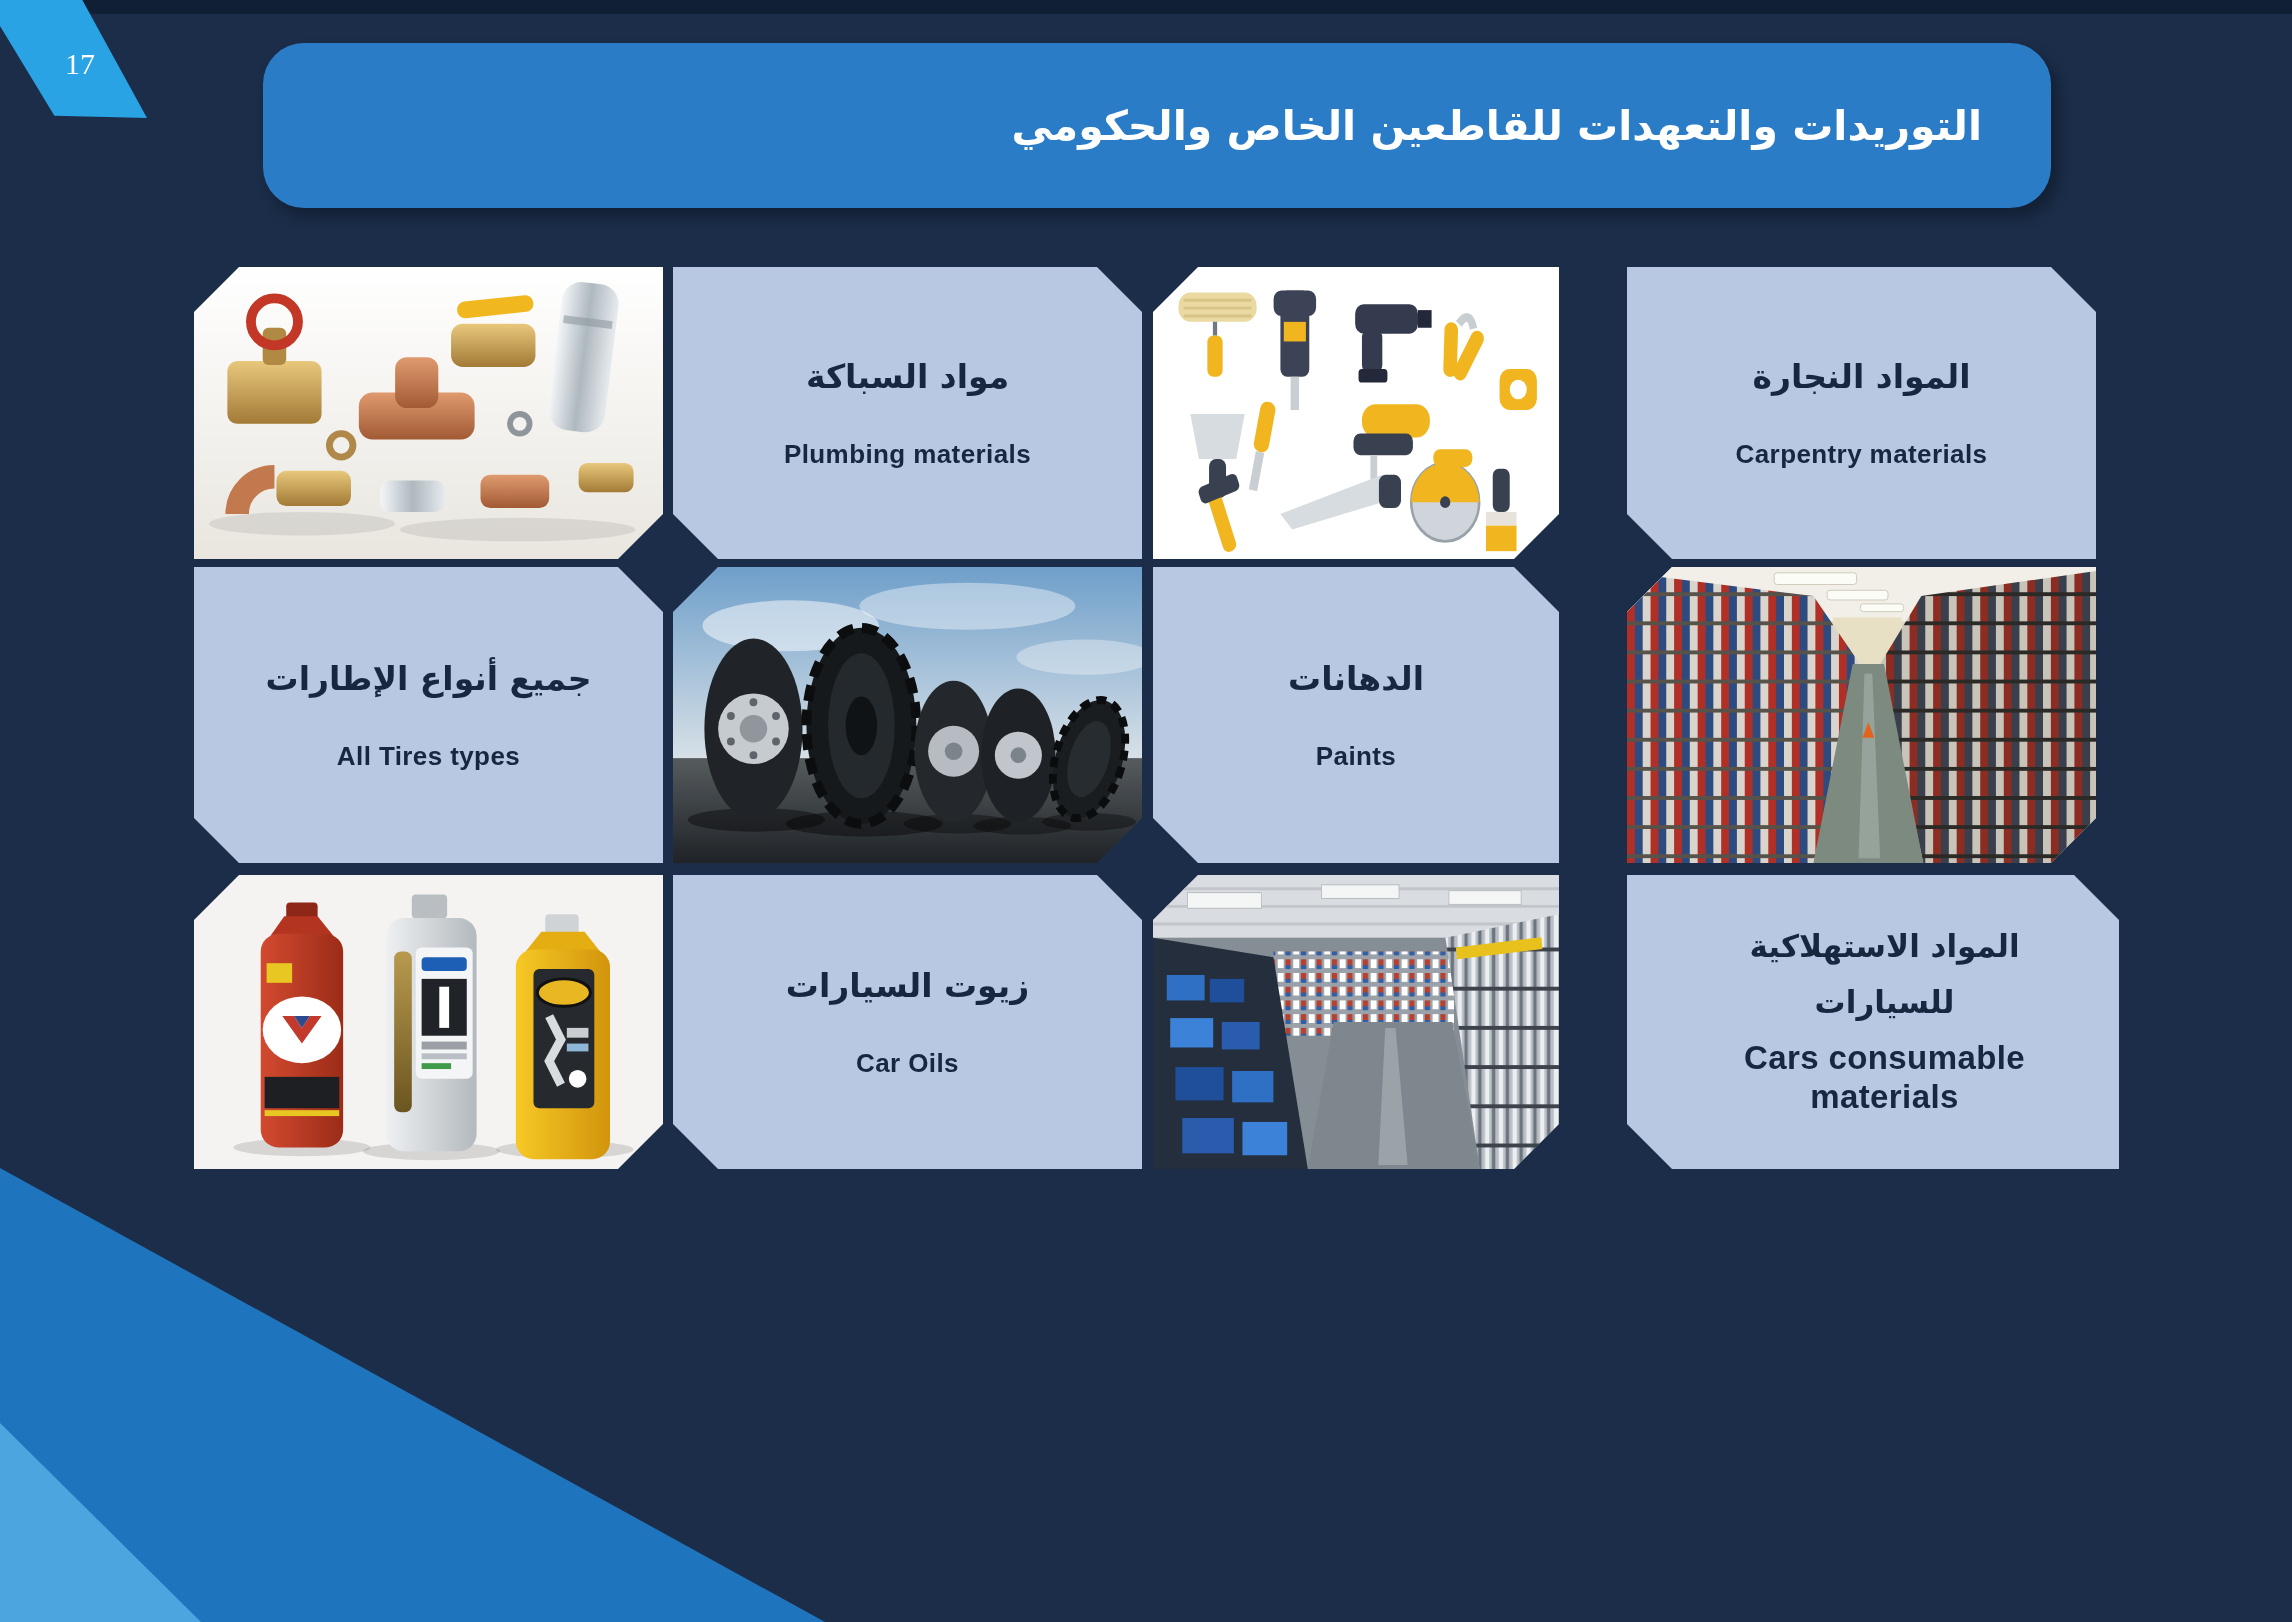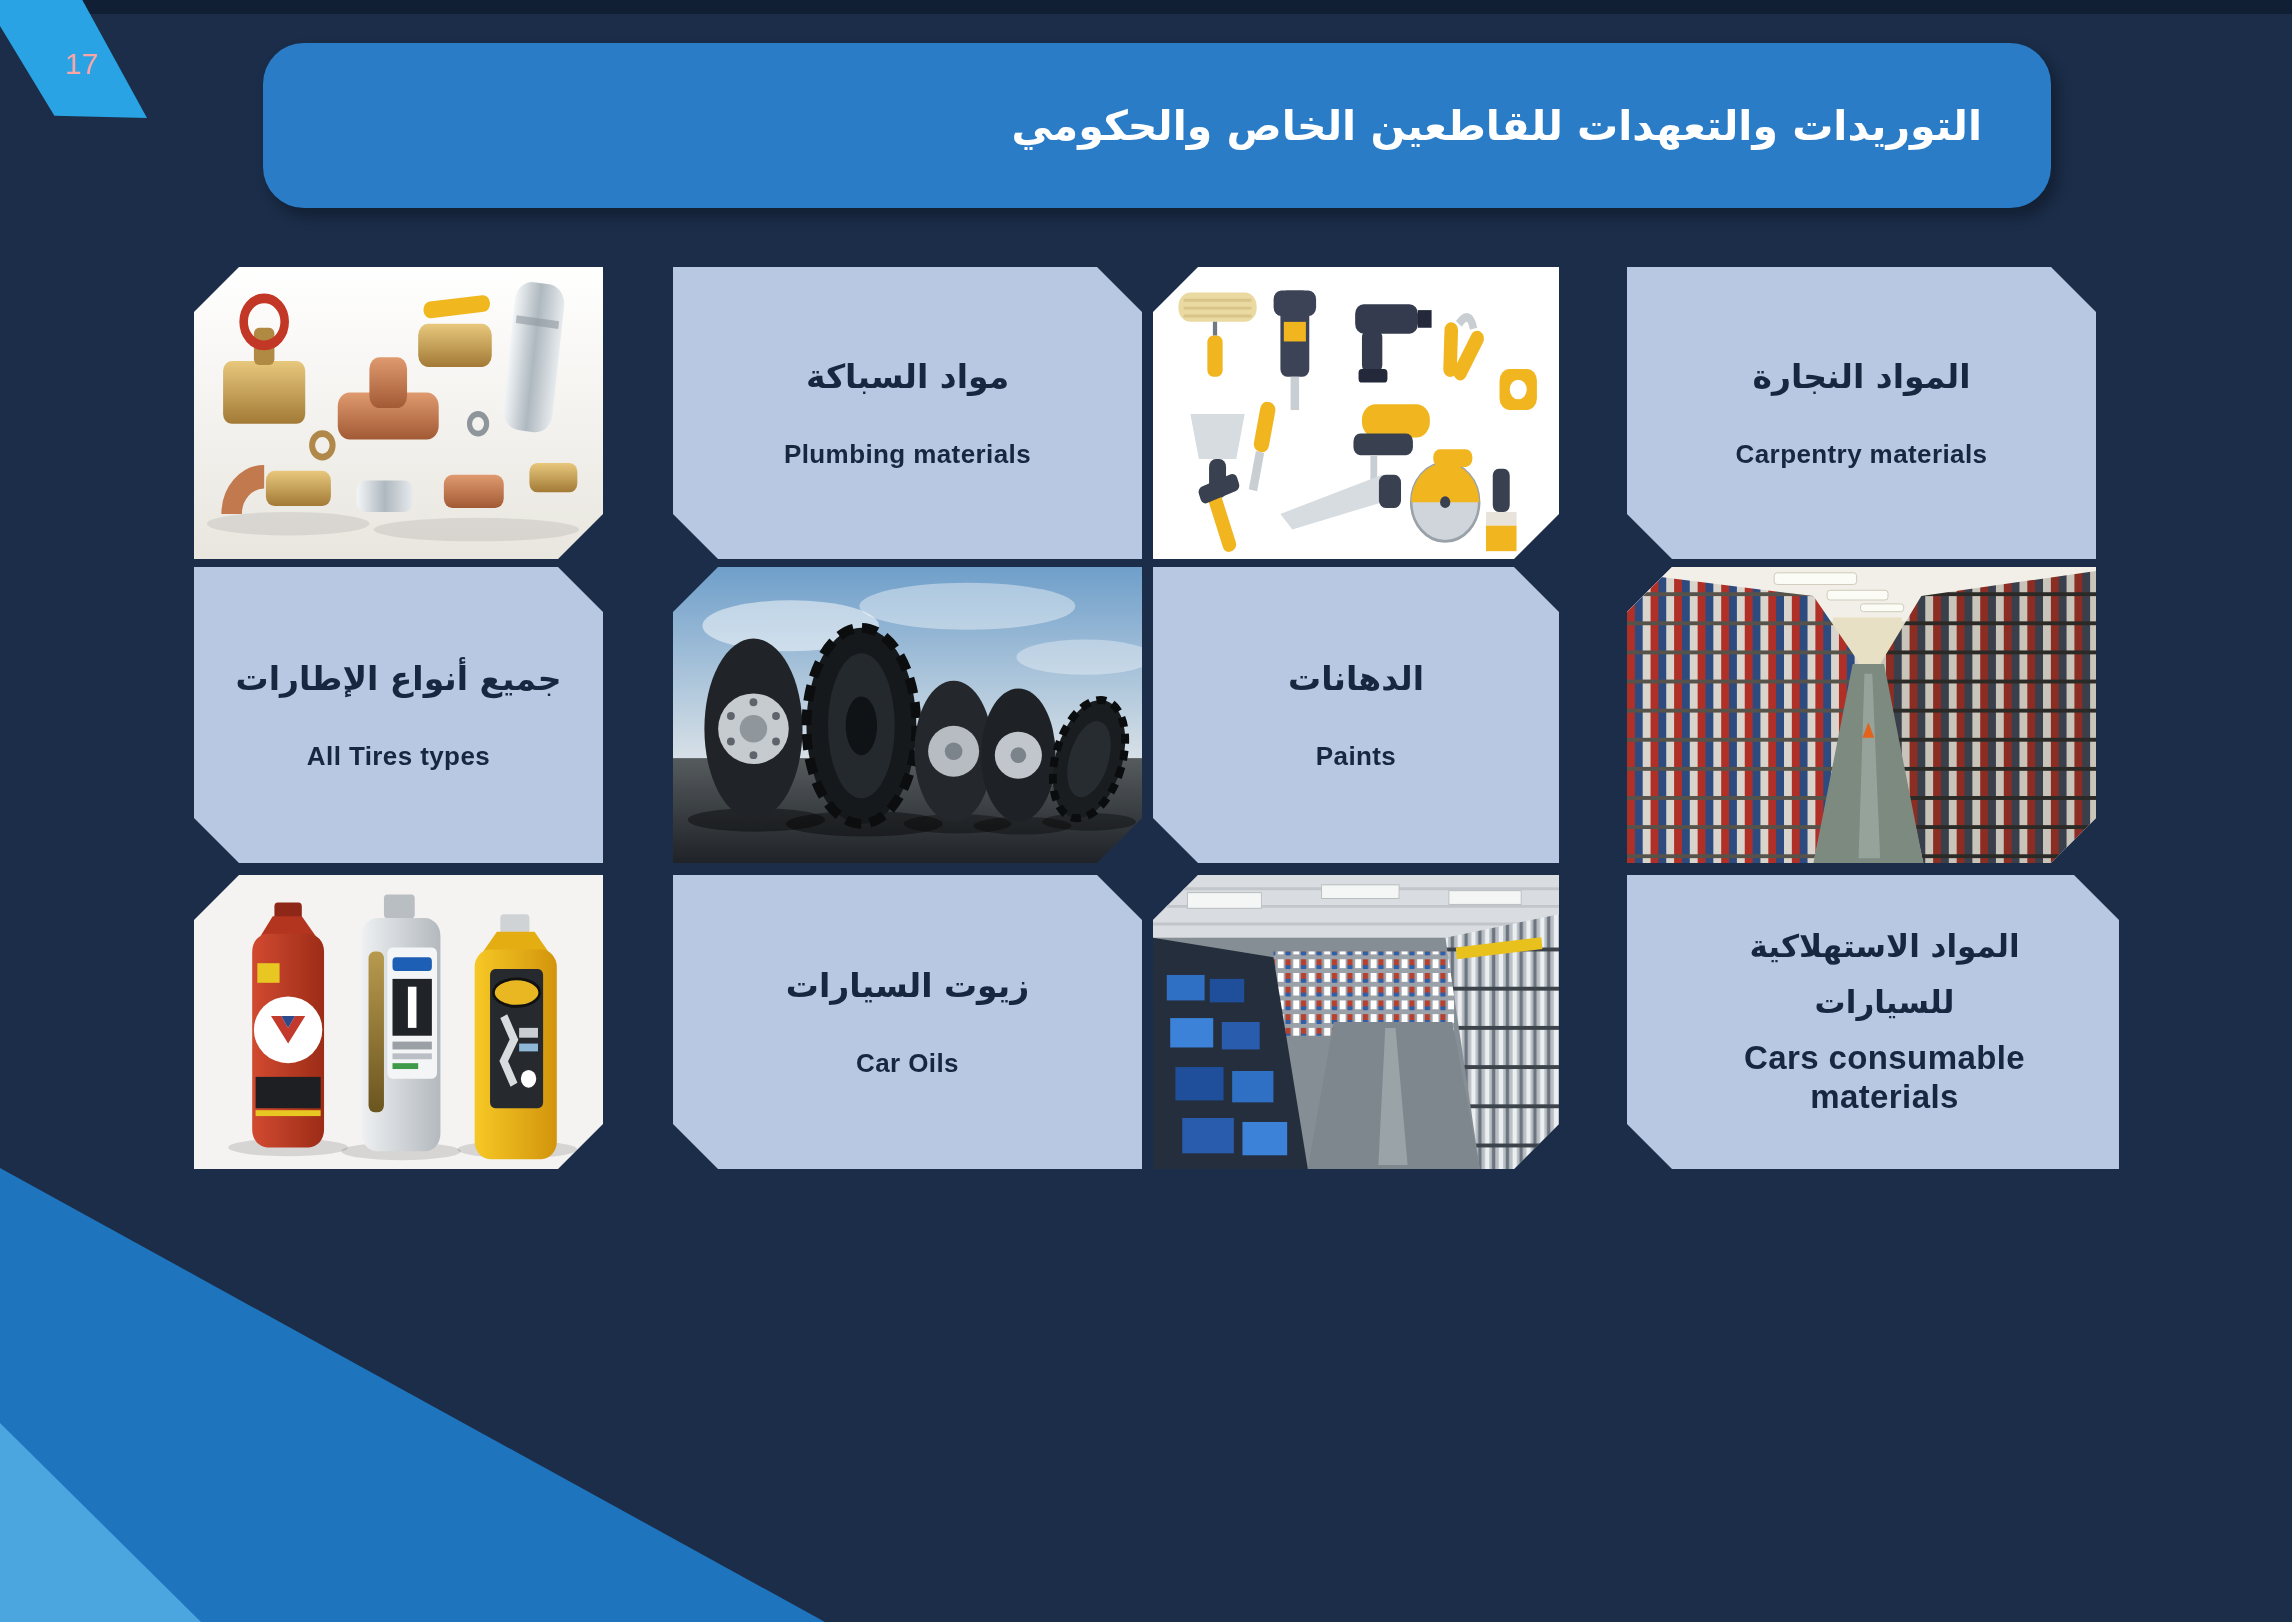--- a/index.html
+++ b/index.html
@@ -13,21 +13,21 @@
   .top-strip{position:absolute;left:0;top:0;width:2293px;height:13.7px;background:#101f33;}
 
   
   .corner-ribbon{
     position:absolute;left:0;top:0;width:147px;height:118px;
     background:var(--corner-accent,#29A3E3);
     clip-path:polygon(0 0,56% 0,100% 100%,37% 98%,0 22%);
   }
   .page-number{
     position:absolute;left:65px;top:47px;
-    color:#fca5a5;font-family:Liberation Sans, sans-serif;font-size:30px;
+    color:#ffffff;font-family:Liberation Serif, serif;font-size:30px;
   }
 
   
   .banner{
     position:absolute;left:263px;top:43px;width:1788px;height:165px;
     background:var(--banner,#2B7CC6);
     border-radius:41px;
     box-shadow:6.9px 8.8px 13.7px rgba(0,0,0,0.30);
     display:flex;flex-direction:column;align-items:flex-end;justify-content:center;
     gap:15.7px;color:#ffffff;text-align:center;padding:5.9px 69px;box-sizing:border-box;
@@ -62,21 +62,21 @@
   .tri-light{
     position:absolute;left:0;top:1423px;width:201px;height:199px;
     background:var(--bottom-triangle-light,#4BA6E0);
     clip-path:polygon(0 0,100% 100%,0 100%);
   }
 
   
   .r1{top:267px;height:292px;}
   .r2{top:567px;height:296px;}
   .r3{top:875px;height:294px;}
-  .c1{left:194px;width:409px;}
+  .c1{left:194px;width:469px;}
   .c2{left:673px;width:469px;}
   .c3{left:1153px;width:406px;}
   .c4{left:1627px;width:469px;}
 </style>
 </head>
 <body>
 
 <div class="slide">
   <div class="top-strip"></div>
 

